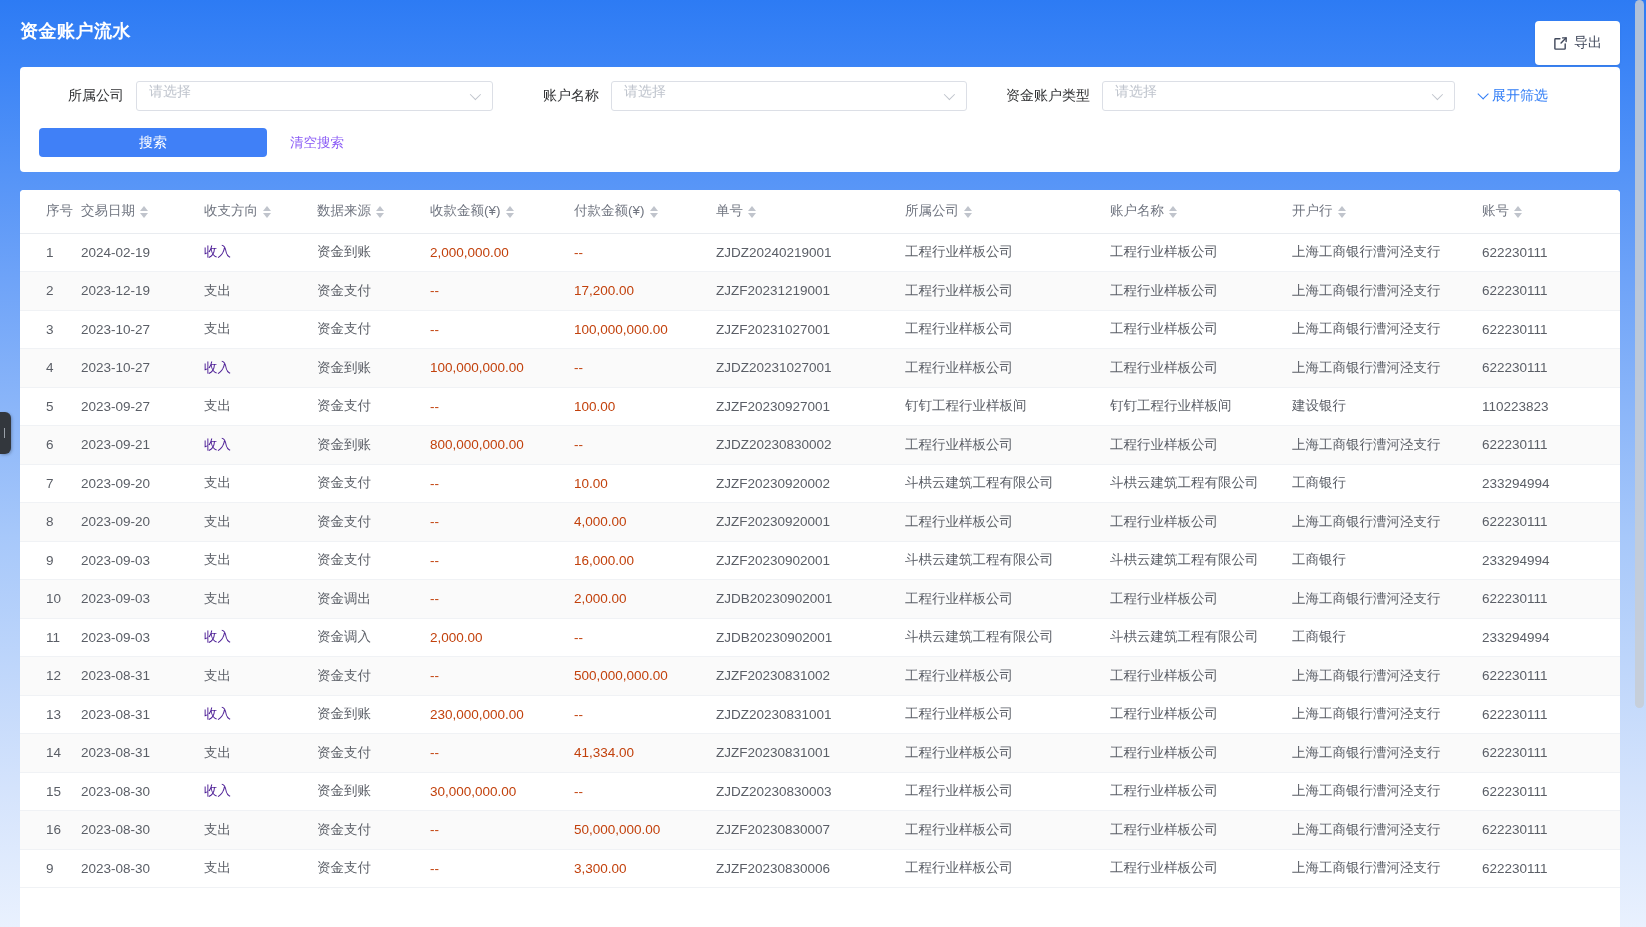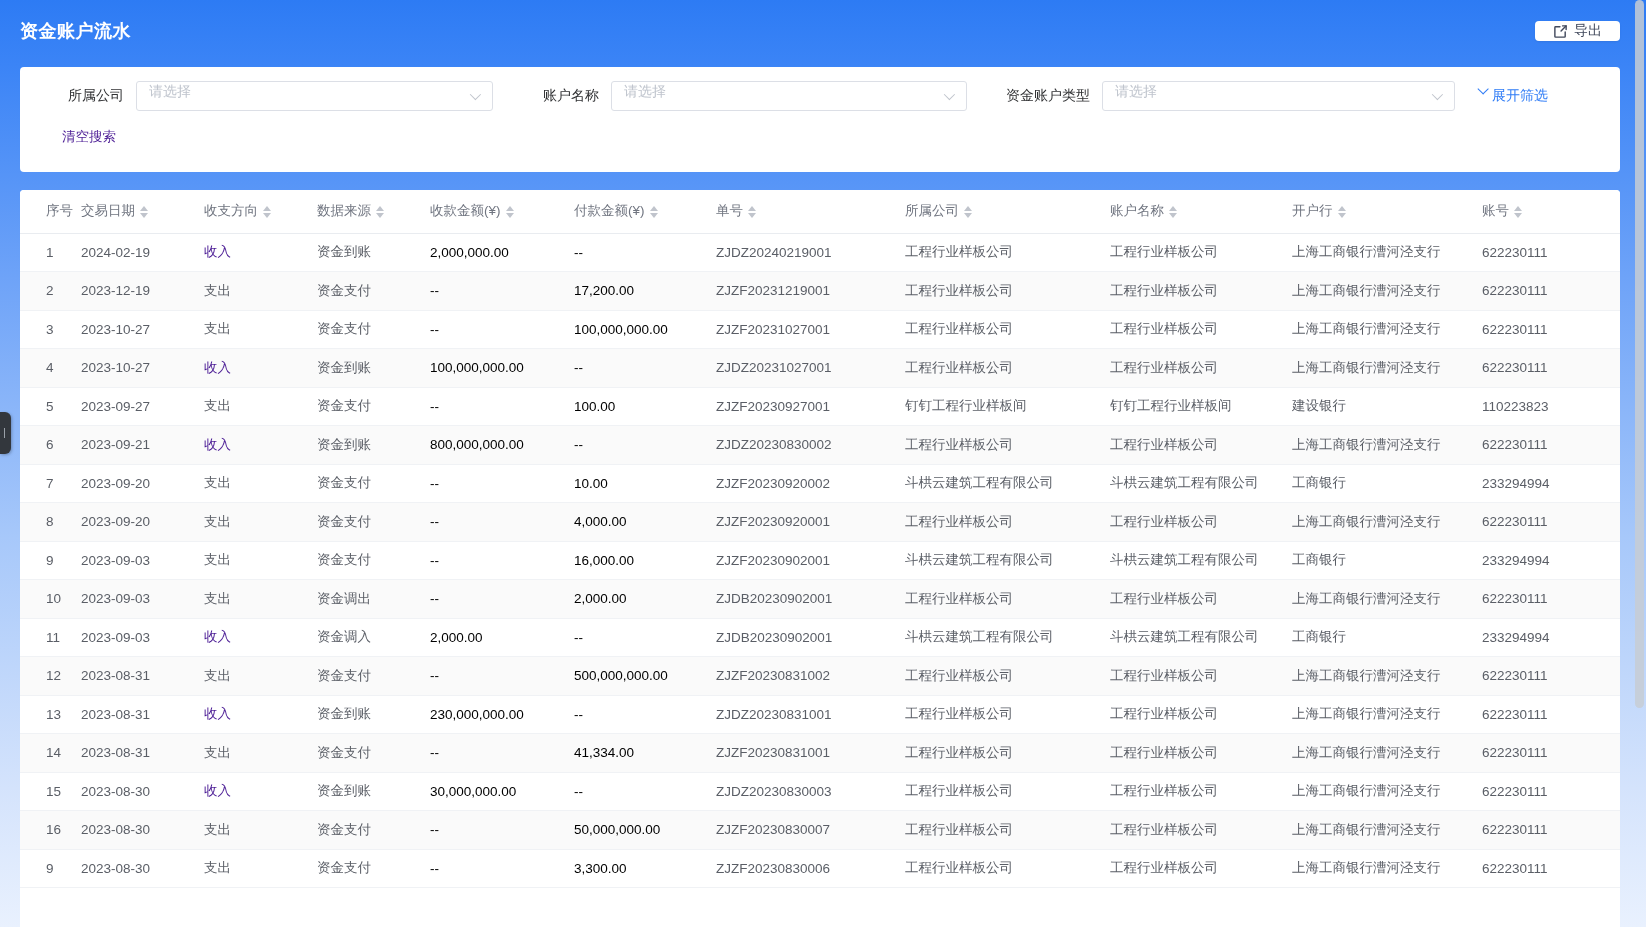--- a/index.html
+++ b/index.html
@@ -8,21 +8,21 @@
     font-family:"Liberation Sans","DejaVu Sans",sans-serif;
     background:linear-gradient(180deg,#2d7bf4 0%,#3b84f6 7%,#6ea3f8 30%,#a7c8fa 58%,#d4e3fc 85%,#e9f1fe 100%);
     position:relative;
     color:#303133;
   }
 
   
   .topbar { position:absolute; left:0; top:0; width:100%; height:60px; }
   .page-title { position:absolute; left:20px; top:19px; font-size:18px; font-weight:bold; color:#ffffff; letter-spacing:.5px;text-align:right; }
   .export-btn {
-    position:absolute; right:26px; top:21px; height:20px; width:85px;
+    position:absolute; right:26px; top:21px; height:44px; width:85px;
     background:#ffffff; border:none; border-radius:4px;
     display:flex; align-items:center; justify-content:center; gap:6px;
     font-size:14px; color:#40485b; cursor:pointer;
     box-shadow:0 1px 2px rgba(0,0,0,.08);
   }
 
   
   .filter-card {
     position:absolute; left:20px; top:67px; width:1600px; height:105px;
     background:#ffffff; border-radius:4px;
@@ -40,45 +40,45 @@
     position:absolute; right:14px; top:10px; width:8px; height:8px;
     border-right:1.4px solid #c0c4cc; border-bottom:1.4px solid #c0c4cc;
     transform:rotate(45deg) translateY(-2px);
   }
   .sel-1 { width:357px; margin-left:12px; }
   .sel-2 { width:356px; margin-left:12px; }
   .sel-3 { width:353px; margin-left:12px; }
   .lab-1 { margin-left:48px; }
   .lab-2 { margin-left:50px; }
   .lab-3 { margin-left:39px; }
-  .expand-link { display:flex; gap:7px; margin-left:22px; color:#2f7cf6; font-size:14px; cursor:pointer; white-space:nowrap; }
+  .expand-link { display:flex; align-items:center; gap:7px; margin-left:22px; color:#2f7cf6; font-size:14px; cursor:pointer; white-space:nowrap; }
   .expand-chev { width:8px; height:8px; border-right:1.7px solid #2f7cf6; border-bottom:1.7px solid #2f7cf6; transform:rotate(45deg) translateY(-3px); }
   .action-row { display:flex; align-items:center; margin-top:17px; padding-left:19px; }
   .search-btn {
     width:228px; height:29px; background:#4080f7; color:#fff; border:none;
     border-radius:4px; font-size:14px; cursor:pointer;
   }
-  .clear-link { margin-left:23px; color:#4c1d95; font-size:13.5px; cursor:pointer; }
+  .clear-link { margin-left:23px; color:#8b5cf6; font-size:13.5px; cursor:pointer; }
 
   
   .table-card {
     position:absolute; left:20px; top:190px; width:1600px; height:737px;
     background:#ffffff; border-radius:4px 4px 0 0; overflow:hidden;
   }
   table { border-collapse:collapse; table-layout:fixed; width:1762px; }
   th, td { text-align:left; font-weight:normal; white-space:nowrap; overflow:hidden; }
   thead th {
     height:43px; font-size:13.5px; color:#707580; background:#fff;
     border-bottom:1px solid #e9ecf0; font-weight:500; cursor:pointer;
   }
   tbody td { height:38.5px; font-size:13.5px; color:#5a5e66; border-bottom:1px solid #f0f2f5; }
   tbody tr:nth-child(even) td { background:#fafafa; }
   th:first-child, td:first-child { padding-left:26px; }
   .dir-income { color:#4c1d95; }
-  .amount { color:#000000; }
+  .amount { color:#c2410c; }
   .sort-carets { display:inline-flex; flex-direction:column; vertical-align:middle; margin-left:5px; gap:2px; }
   .caret-up { width:0; height:0; border-left:4.5px solid transparent; border-right:4.5px solid transparent; border-bottom:5px solid #c0c4cc; }
   .caret-down { width:0; height:0; border-left:4.5px solid transparent; border-right:4.5px solid transparent; border-top:5px solid #c0c4cc; }
 
   
   .side-handle {
     position:absolute; left:0; top:412px; width:11px; height:42px;
     background:#33373d; border-radius:0 6px 6px 0; cursor:pointer;
     box-shadow:1px 1px 3px rgba(0,0,0,.25);
   }
@@ -136,20 +136,21 @@
       </div>
     </div>
 
     <div class="expand-link">
       <span class="expand-chev"></span>
       <span>展开筛选</span>
     </div>
   </div>
 
   <div class="action-row">
+    <button class="search-btn">搜索</button>
     <span class="clear-link">清空搜索</span>
   </div>
 </div>
 
 <div class="table-card">
   <table>
     <colgroup id="table-cols">
         <col style="width: 61px;">
         <col style="width: 123px;">
         <col style="width: 113px;">

